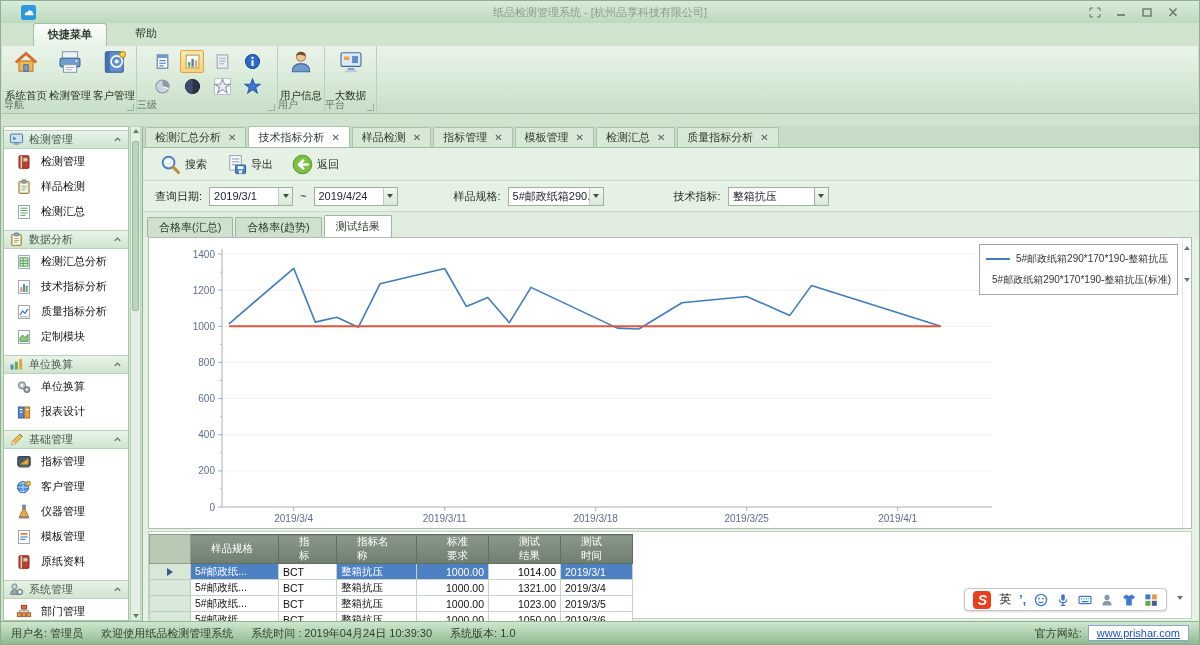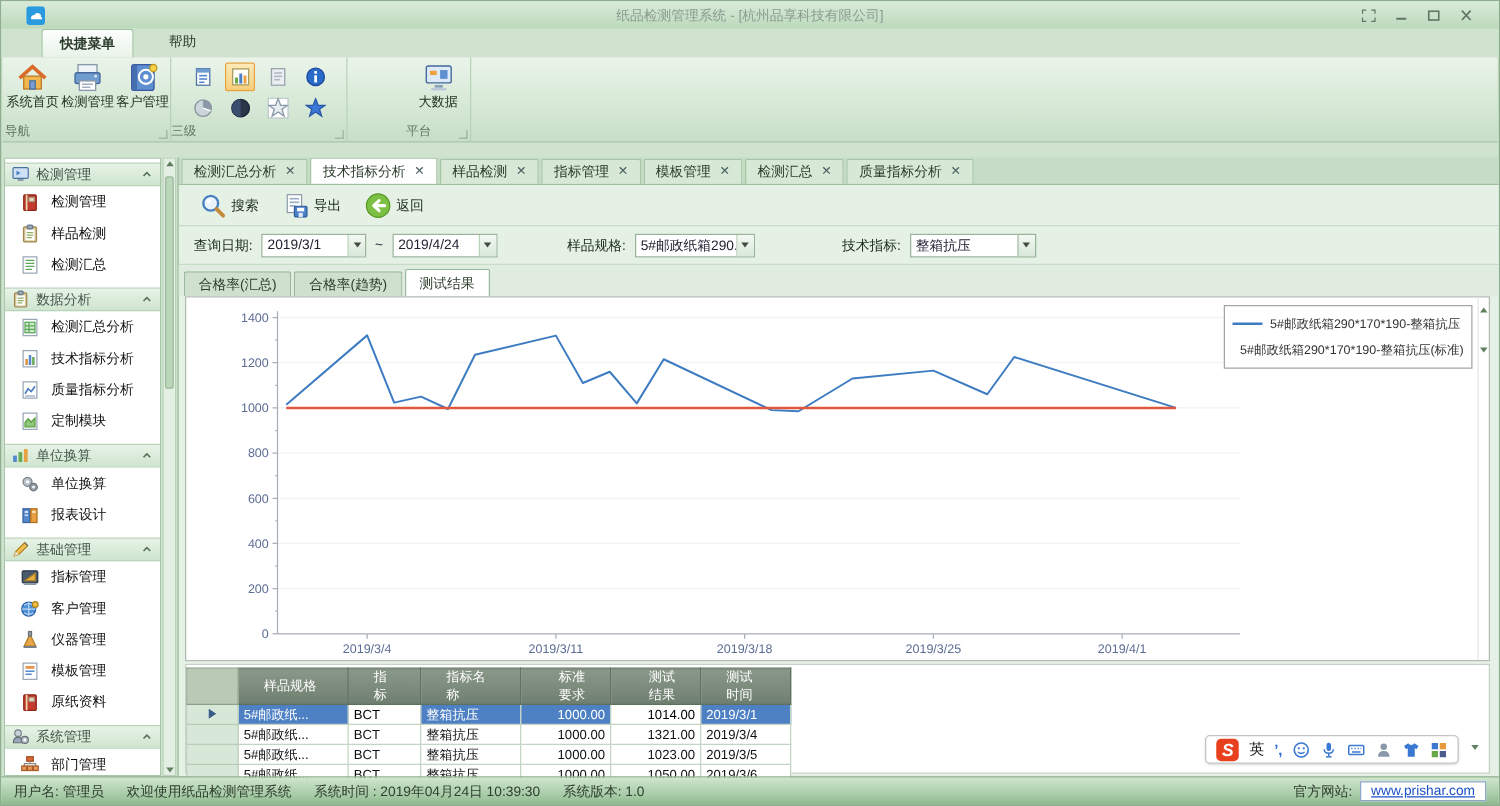--- a/index.html
+++ b/index.html
@@ -23,21 +23,21 @@
   .rtab{padding:3px 14px 4px;color:#2c3c2c}
   .rtab.active{background:linear-gradient(#fdfefd,#e8f3e8);border:1px solid #9fc29f;border-bottom:none;
     border-radius:3px 3px 0 0;font-weight:bold}
   .ribbon-body{position:absolute;top:45px;left:1px;right:1px;height:68px;
     background:linear-gradient(#eaf4ea,#d5e8d5 60%,#c8dec8);border-bottom:1px solid #a8c6a8}
   .rgroup{position:absolute;top:0;bottom:0;border-right:1px solid #b9d3b9}
   .rg1{left:2px;width:133px}.rg2{left:135px;width:141px}.rg3{left:276px;width:47px}.rg4{left:323px;width:52px;border-right:1px solid #b9d3b9}
   .rg-label{position:absolute;bottom:1px;left:0;right:0;font-size:10px;color:#5f735f}
   .rg-launch{position:absolute;bottom:2px;right:2px;width:7px;height:7px;border:1px solid #9ab49a;border-top:none;border-left:none}
   .bigbtns{display:flex;justify-content:center;gap:1px;padding-top:3px}
-  .bigbtn{width:43px;display:flex;flex-direction:column;align-items:center;gap:0;cursor:pointer}
+  .bigbtn{width:43px;display:flex;flex-direction:column;align-items:center;gap:14px;cursor:pointer}
   .bigbtn .ic{width:26px;height:26px}
   .bigbtn span.lbl{font-size:10.5px;color:#23331f;white-space:nowrap}
   .smallgrid{display:grid;grid-template-columns:repeat(4,30px);grid-auto-rows:25px;justify-content:center;
     align-items:center;justify-items:center;padding-top:3px}
   .smbtn{width:24px;height:23px;display:flex;align-items:center;justify-content:center;border-radius:2px;cursor:pointer}
   .smbtn .ic{width:17px;height:17px}
   .smbtn.sel{background:linear-gradient(#fde9b8,#f8cf7a);border:1px solid #e8a33d}
 
   
   .sidebar{position:absolute;left:2px;top:125px;width:126px;bottom:23px;background:#fff;
@@ -275,20 +275,35 @@
         <div class="smbtn">
           <span class="ic">
             <svg viewBox="0 0 16 16">
               <polygon points="8,1 9.9,5.9 15,5.9 10.9,8.9 12.5,14 8,10.9 3.5,14 5.1,8.9 1,5.9 6.1,5.9" fill="#3a78d8" stroke="#2a58a8"></polygon>
             </svg>
           </span>
         </div>
       </div>
     <div class="rg-label">三级</div>
     <div class="rg-launch"></div>
+  </div>
+  <div class="rgroup rg3">
+    <div class="bigbtns">
+      <div class="bigbtn">
+        <span class="ic">
+            <svg viewBox="0 0 24 24">
+              <circle cx="12" cy="7" r="4.3" fill="#eec49a" stroke="#b08050"></circle>
+              <path d="M12 2.8 Q8 2.5 7.8 6.6 Q10 4.5 12.5 5.6 Q15 6.2 16.2 6.6 Q16 2.7 12 2.8Z" fill="#6b4f32"></path>
+              <path d="M4 21 Q4 13.5 12 13.5 Q20 13.5 20 21 Z" fill="#6f9ccf" stroke="#44679b"></path>
+            </svg>
+          </span>
+        <span class="lbl">用户信息</span>
+      </div>
+    </div>
+    <div class="rg-label">用户</div>
   </div>
   <div class="rgroup rg4">
     <div class="bigbtns">
       <div class="bigbtn">
         <span class="ic">
             <svg viewBox="0 0 24 24">
               <rect x="2.8" y="3.5" width="18.4" height="12.5" rx="1.5" fill="#ddeaf8" stroke="#44679b"></rect>
               <rect x="5.5" y="7" width="5" height="3.2" fill="#f0a040"></rect>
               <rect x="13" y="6.5" width="5.5" height="6.5" fill="#5f8fd0"></rect>
               <rect x="9" y="17.5" width="6" height="2" fill="#8aa0b8"></rect>

